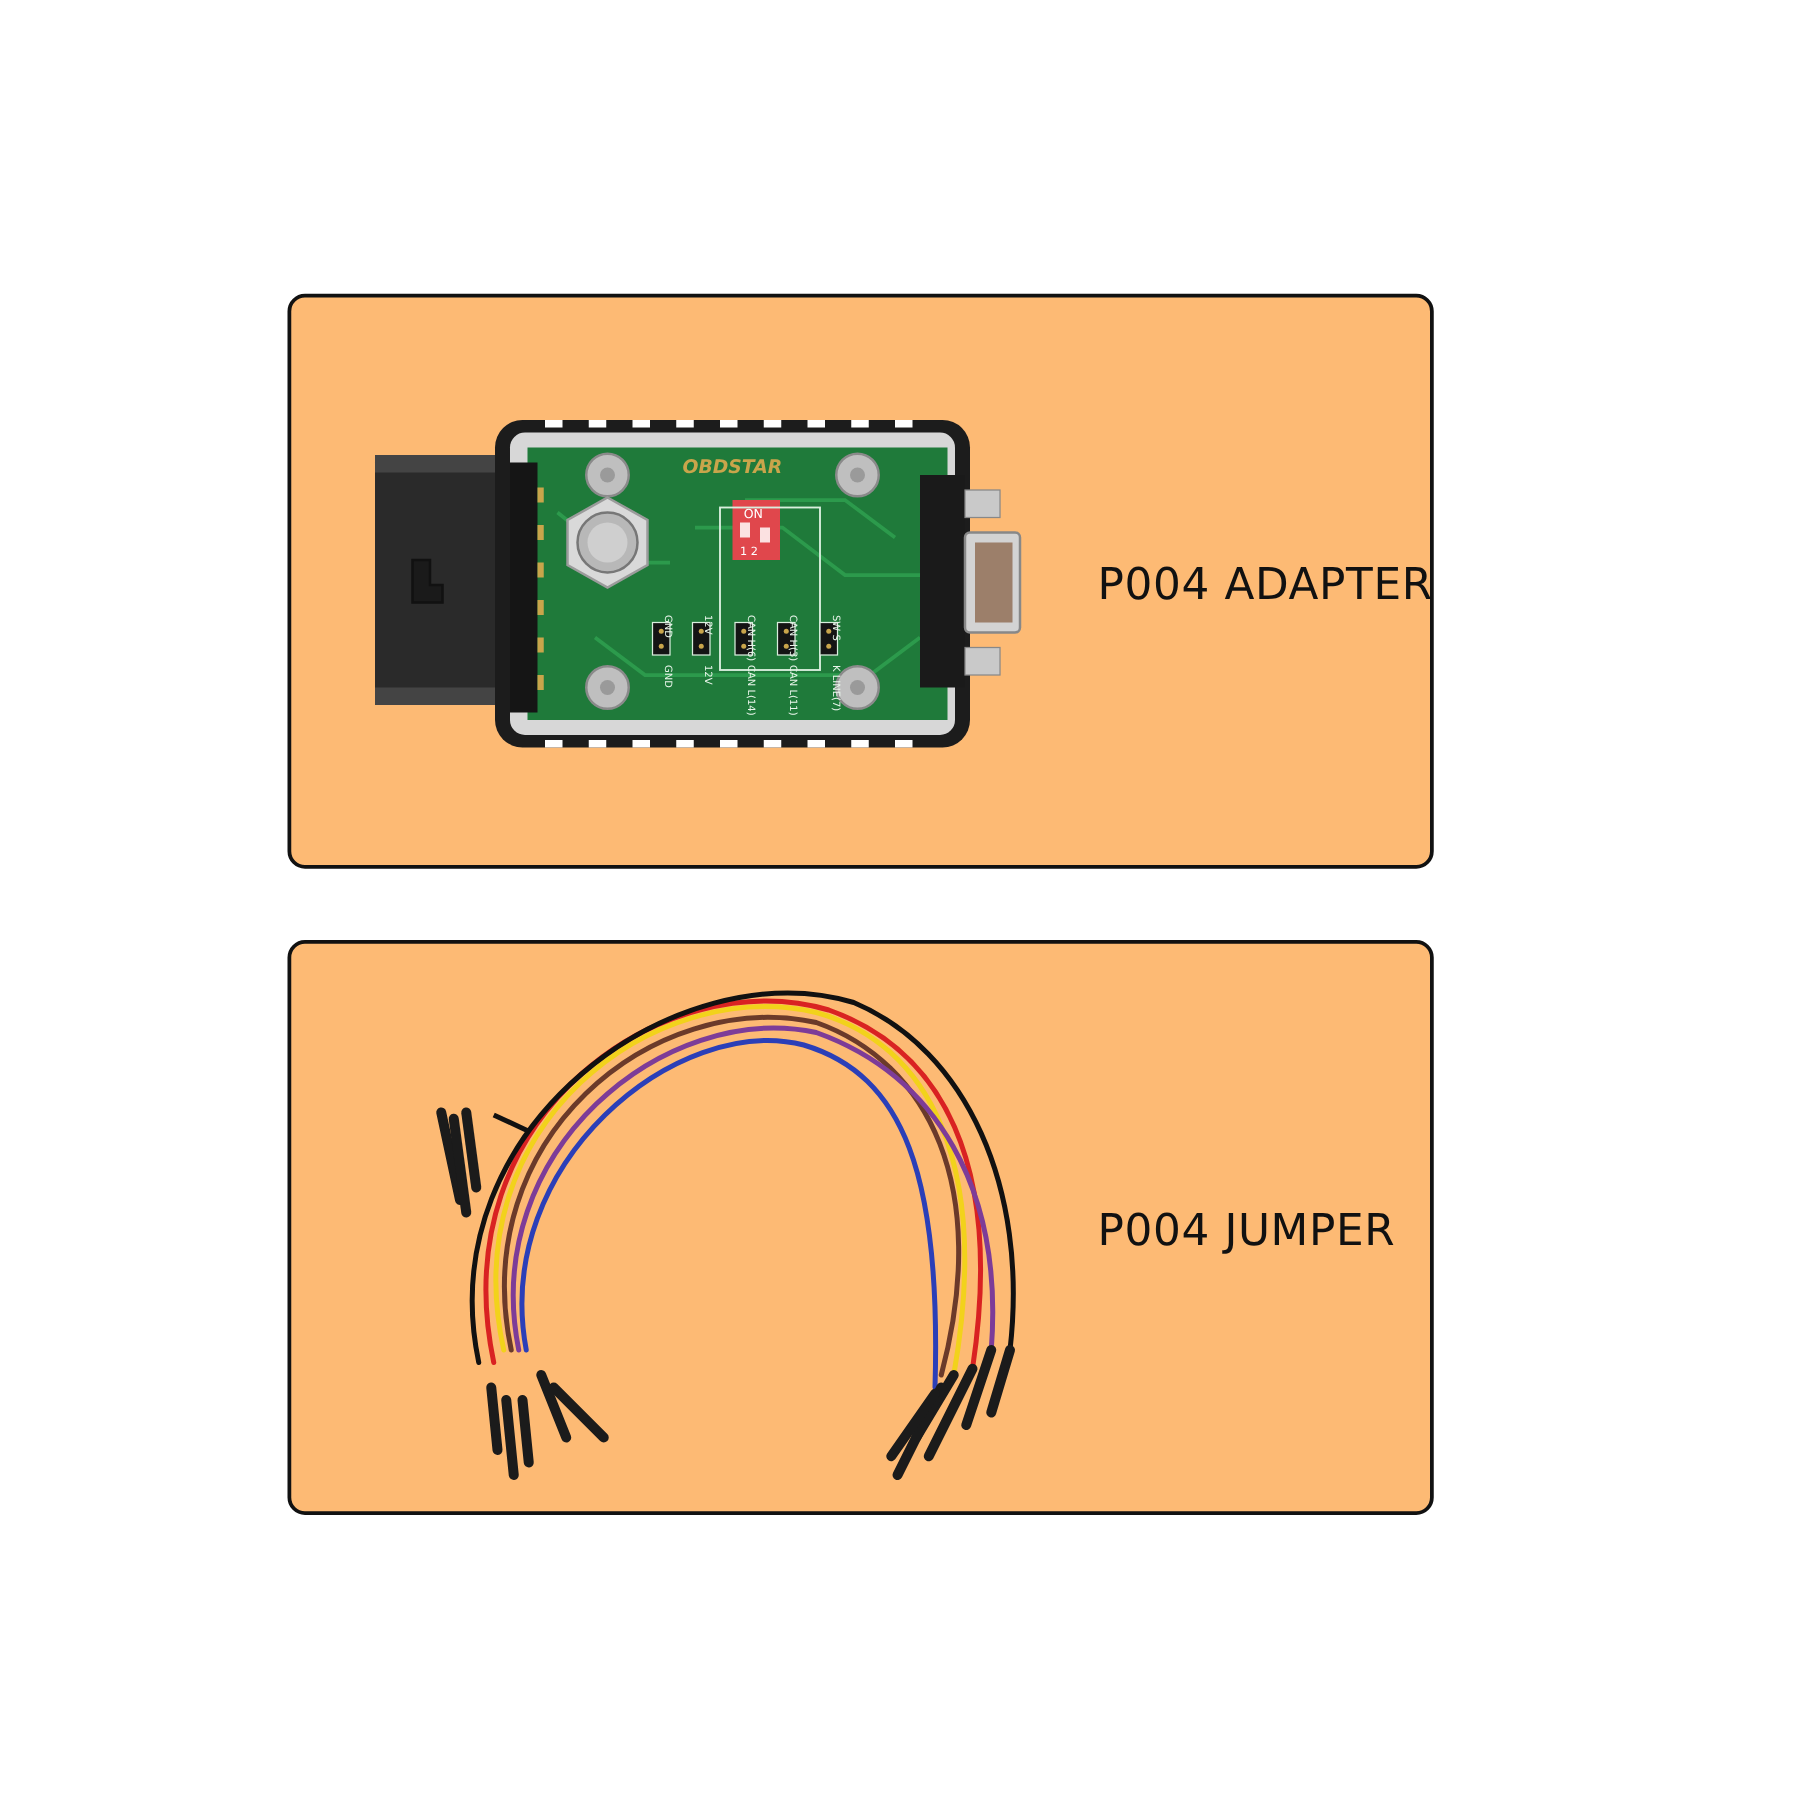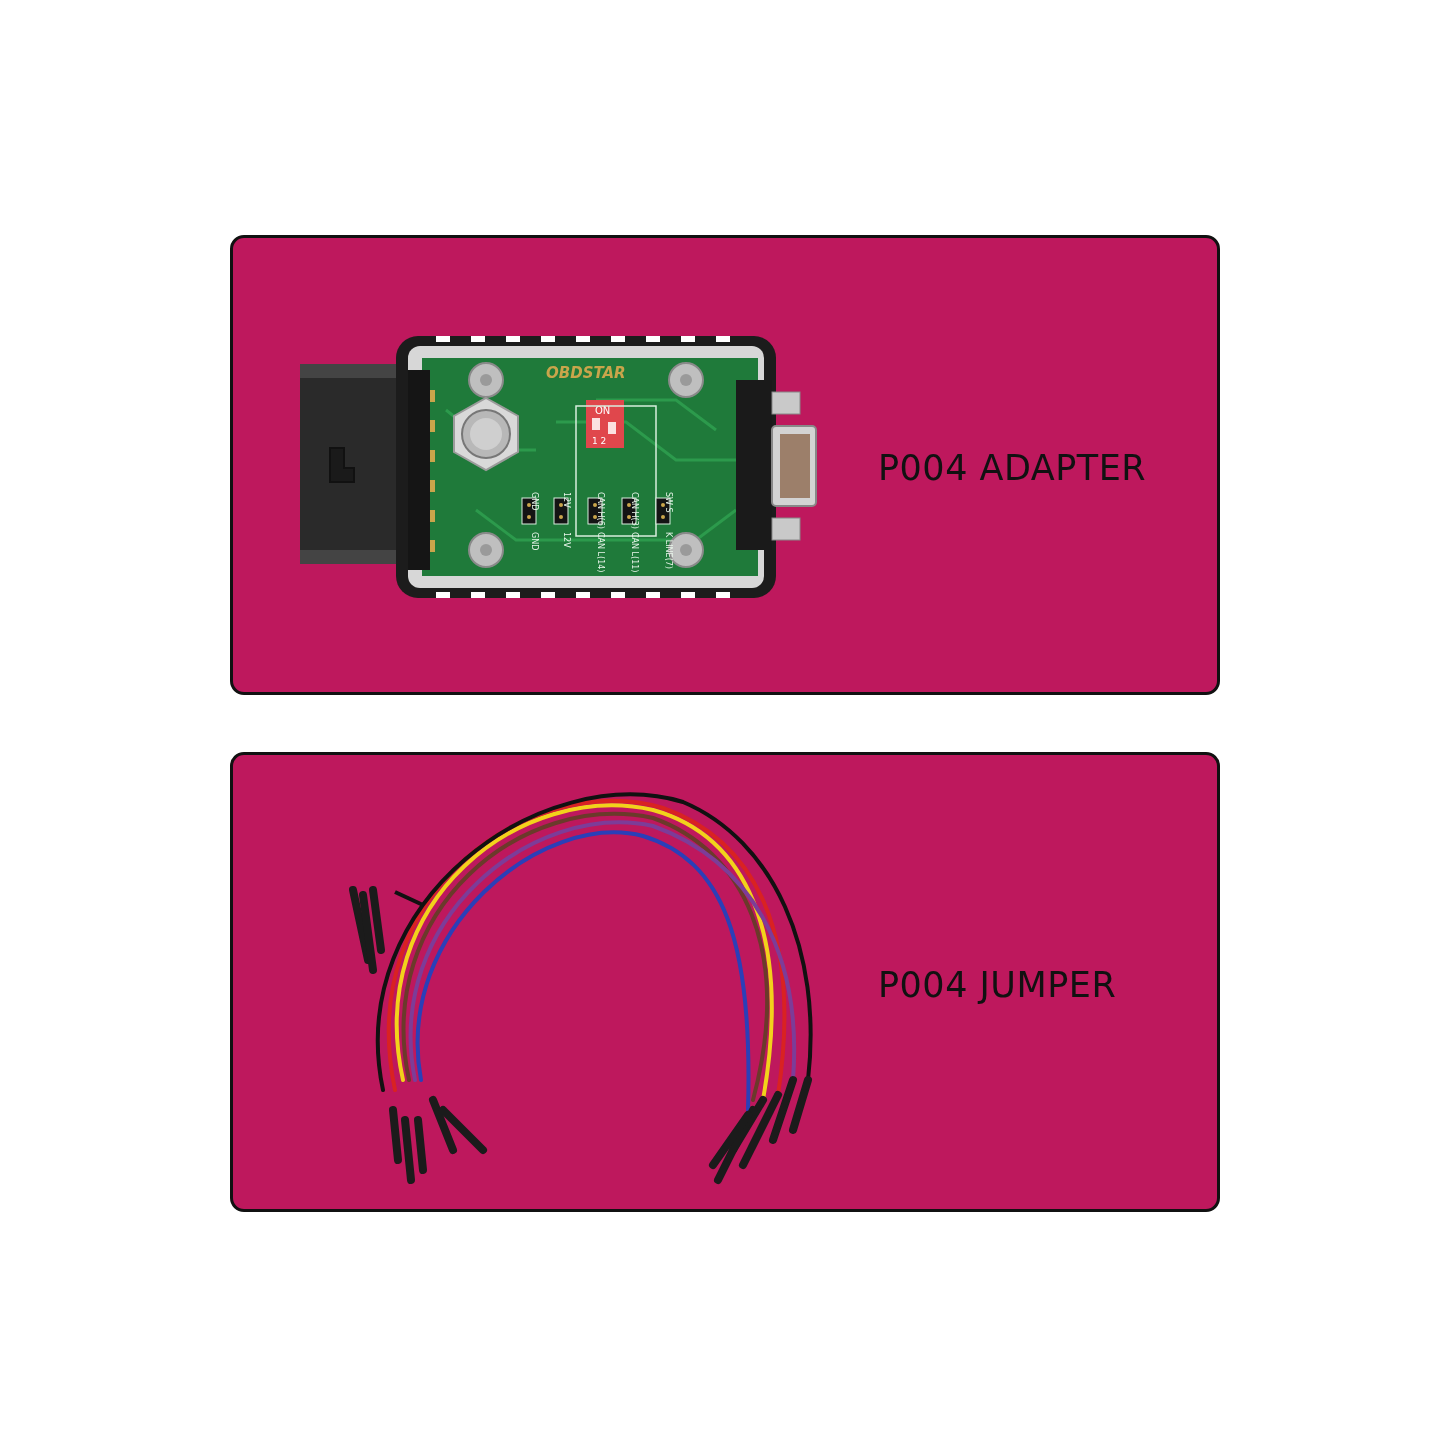--- a/index.html
+++ b/index.html
@@ -1,19 +1,19 @@
 <!DOCTYPE html>
 <html><head>
 <meta charset="utf-8">
 <style>
   html, body { margin:0; padding:0; background:#ffffff; }
   body { width:1445px; height:1445px; position:relative; overflow:hidden;
          font-family:"DejaVu Sans", "Liberation Sans", sans-serif; }
-  .panel { position:absolute; left:230px; width:990px; box-sizing:border-box;
-           border:3px solid #111111; border-radius:14px; background:#be185d; }
+  .panel { position:absolute; left:230px; width:917px; box-sizing:border-box;
+           border:3px solid #111111; border-radius:14px; background:#fdba74; }
   .panel-top { top:235px; height:460px; }
   .panel-bottom { top:752px; height:460px;text-align:center; }
   .product-image { position:absolute; }
   .product-label { position:absolute; font-size:35px; color:#111111; letter-spacing:0.5px;
                    white-space:nowrap; }
   .label-top { left:645px; top:210px;text-align:center; }
   .label-bottom { left:645px; top:210px; }
   svg { display:block; }
 </style>
 </head>

